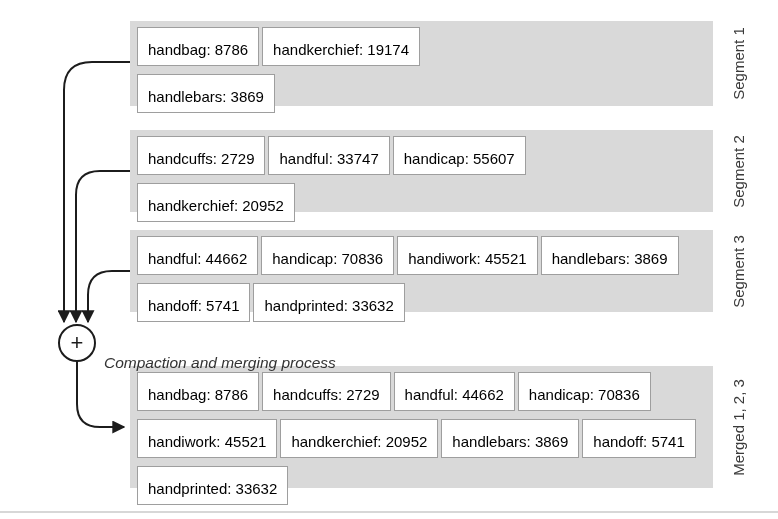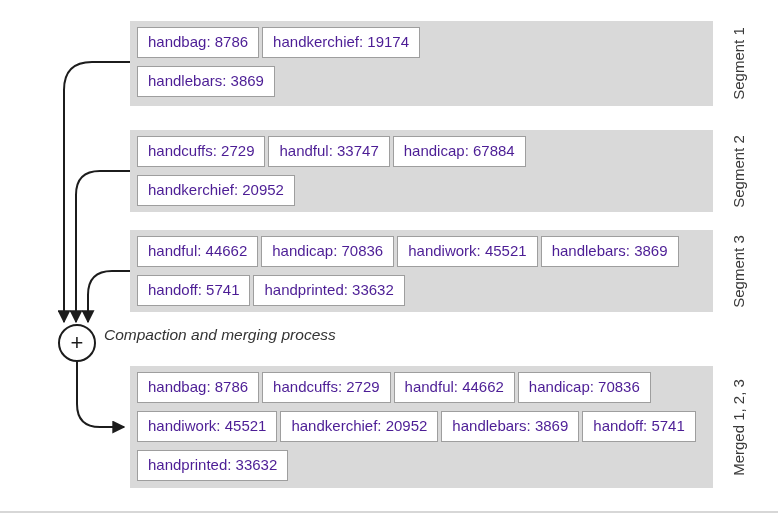--- a/index.html
+++ b/index.html
@@ -18,44 +18,44 @@
     box-sizing:border-box;
     padding:6px 7px;
     display:flex;
     flex-direction:column;
     gap:8px;
   }
   .row { display:flex; gap:3px; }
   .cell {
     background:#ffffff;
     border:1.5px solid #9e9e9e;
-    padding:3px 10px 4px 10px;
+    padding:11px 10px 4px 10px;
     font-size:15px;
     line-height:22px;
-    color:#4c1d95;
+    color:#000000;
     white-space:nowrap;
   }
   .label-wrap {
     position:absolute;
     left:712px;
     width:52px;
     display:flex;
     align-items:center;
     justify-content:center;
   }
   .label-text {
     transform:rotate(-90deg);
     white-space:nowrap;
     font-size:15px;
     color:#3a3a3a;
   }
   .caption {
     position:absolute;
     left:104px;
-    top:324px;
+    top:352px;
     font-size:15.5px;
     font-style:italic;
     line-height:22px;
     color:#333333;
     white-space:nowrap;
   }
   .flow-svg { position:absolute; left:0; top:0; pointer-events:none; }
   .bottom-divider {
     position:absolute;
     left:0; top:511px;
@@ -86,21 +86,21 @@
       <div class="cell">handkerchief: 19174</div>
     </div>
     <div class="row">
       <div class="cell">handlebars: 3869</div>
     </div>
   </div>
 <div class="panel" style="top:130px; height:82px;">
     <div class="row">
       <div class="cell">handcuffs: 2729</div>
       <div class="cell">handful: 33747</div>
-      <div class="cell">handicap: 67884</div>
+      <div class="cell">handicap: 55607</div>
     </div>
     <div class="row">
       <div class="cell">handkerchief: 20952</div>
     </div>
   </div>
 <div class="panel" style="top:230px; height:82px;">
     <div class="row">
       <div class="cell">handful: 44662</div>
       <div class="cell">handicap: 70836</div>
       <div class="cell">handiwork: 45521</div>

